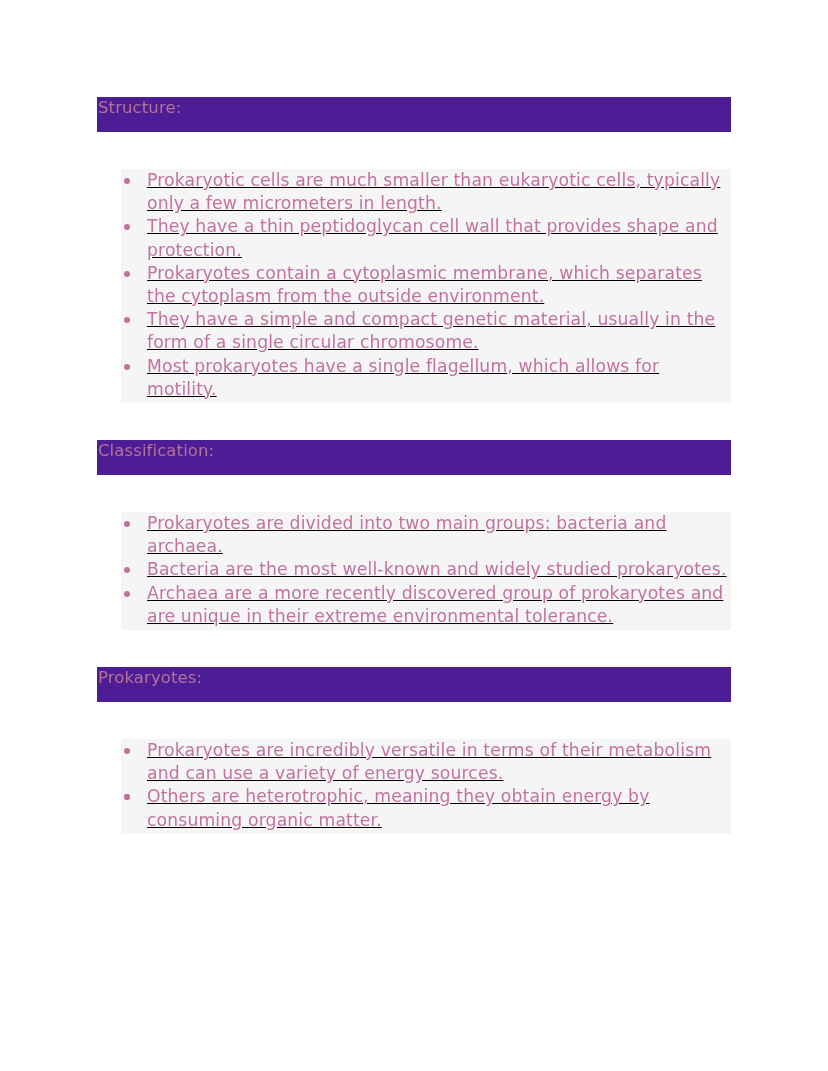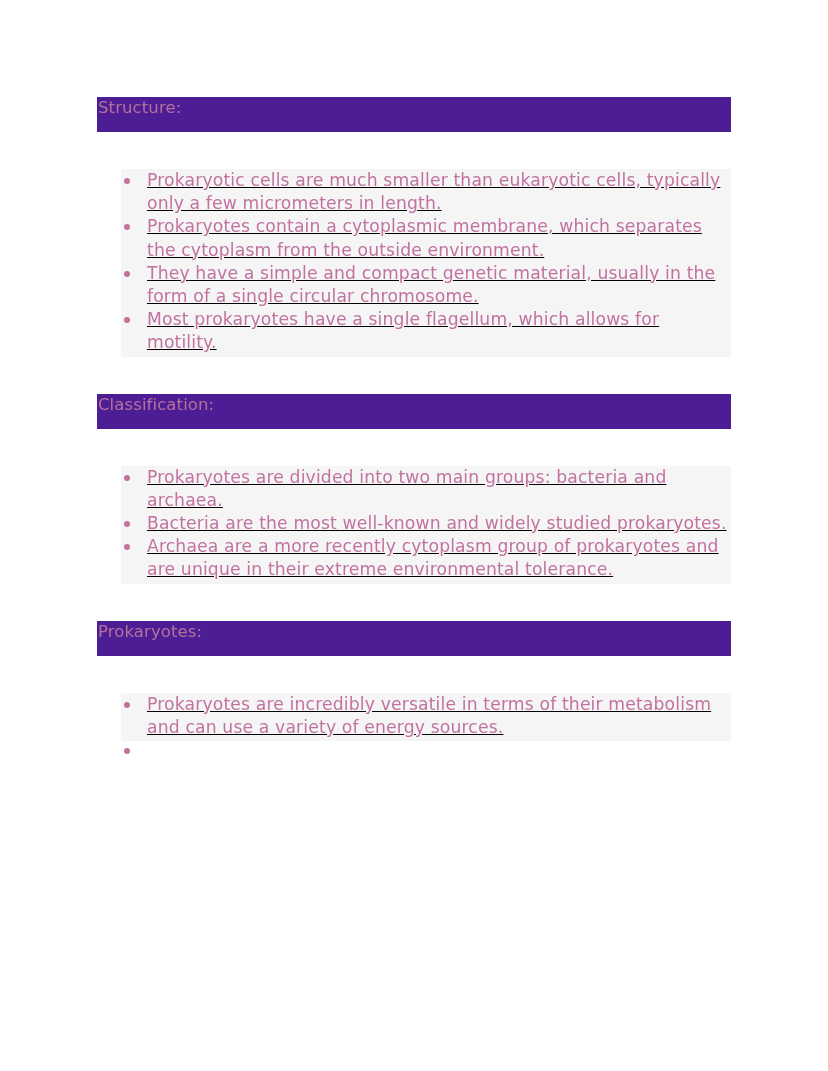--- a/index.html
+++ b/index.html
@@ -65,41 +65,43 @@
 </head>
 <body>
 
 <div class="page">
 
   <div class="section">
     <div class="section-heading">Structure:</div>
     <div class="bullet-block">
       <ul class="bullet-list">
         <li class="bullet-item"><span class="bullet-dot"></span><span>Prokaryotic cells are much smaller than eukaryotic cells, typically only a few micrometers in length.</span></li>
+        <li class="bullet-item"><span class="bullet-dot"></span><span>They have a thin peptidoglycan cell wall that provides shape and protection.</span></li>
         <li class="bullet-item"><span class="bullet-dot"></span><span>Prokaryotes contain a cytoplasmic membrane, which separates the cytoplasm from the outside environment.</span></li>
         <li class="bullet-item"><span class="bullet-dot"></span><span>They have a simple and compact genetic material, usually in the form of a single circular chromosome.</span></li>
         <li class="bullet-item"><span class="bullet-dot"></span><span>Most prokaryotes have a single flagellum, which allows for motility.</span></li>
       </ul>
     </div>
   </div>
 
   <div class="section">
     <div class="section-heading">Classification:</div>
     <div class="bullet-block">
       <ul class="bullet-list">
         <li class="bullet-item"><span class="bullet-dot"></span><span>Prokaryotes are divided into two main groups: bacteria and archaea.</span></li>
         <li class="bullet-item"><span class="bullet-dot"></span><span>Bacteria are the most well-known and widely studied prokaryotes.</span></li>
-        <li class="bullet-item"><span class="bullet-dot"></span><span>Archaea are a more recently cytoplasm group of prokaryotes and are unique in their extreme environmental tolerance.</span></li>
+        <li class="bullet-item"><span class="bullet-dot"></span><span>Archaea are a more recently discovered group of prokaryotes and are unique in their extreme environmental tolerance.</span></li>
       </ul>
     </div>
   </div>
 
   <div class="section">
     <div class="section-heading">Prokaryotes:</div>
     <div class="bullet-block">
       <ul class="bullet-list">
         <li class="bullet-item"><span class="bullet-dot"></span><span>Prokaryotes are incredibly versatile in terms of their metabolism and can use a variety of energy sources.</span></li>
         <li class="bullet-item"><span class="bullet-dot"></span></li>
+        <li class="bullet-item"><span class="bullet-dot"></span><span>Others are heterotrophic, meaning they obtain energy by consuming organic matter.</span></li>
       </ul>
     </div>
   </div>
 
 </div>
 
 </body></html>

